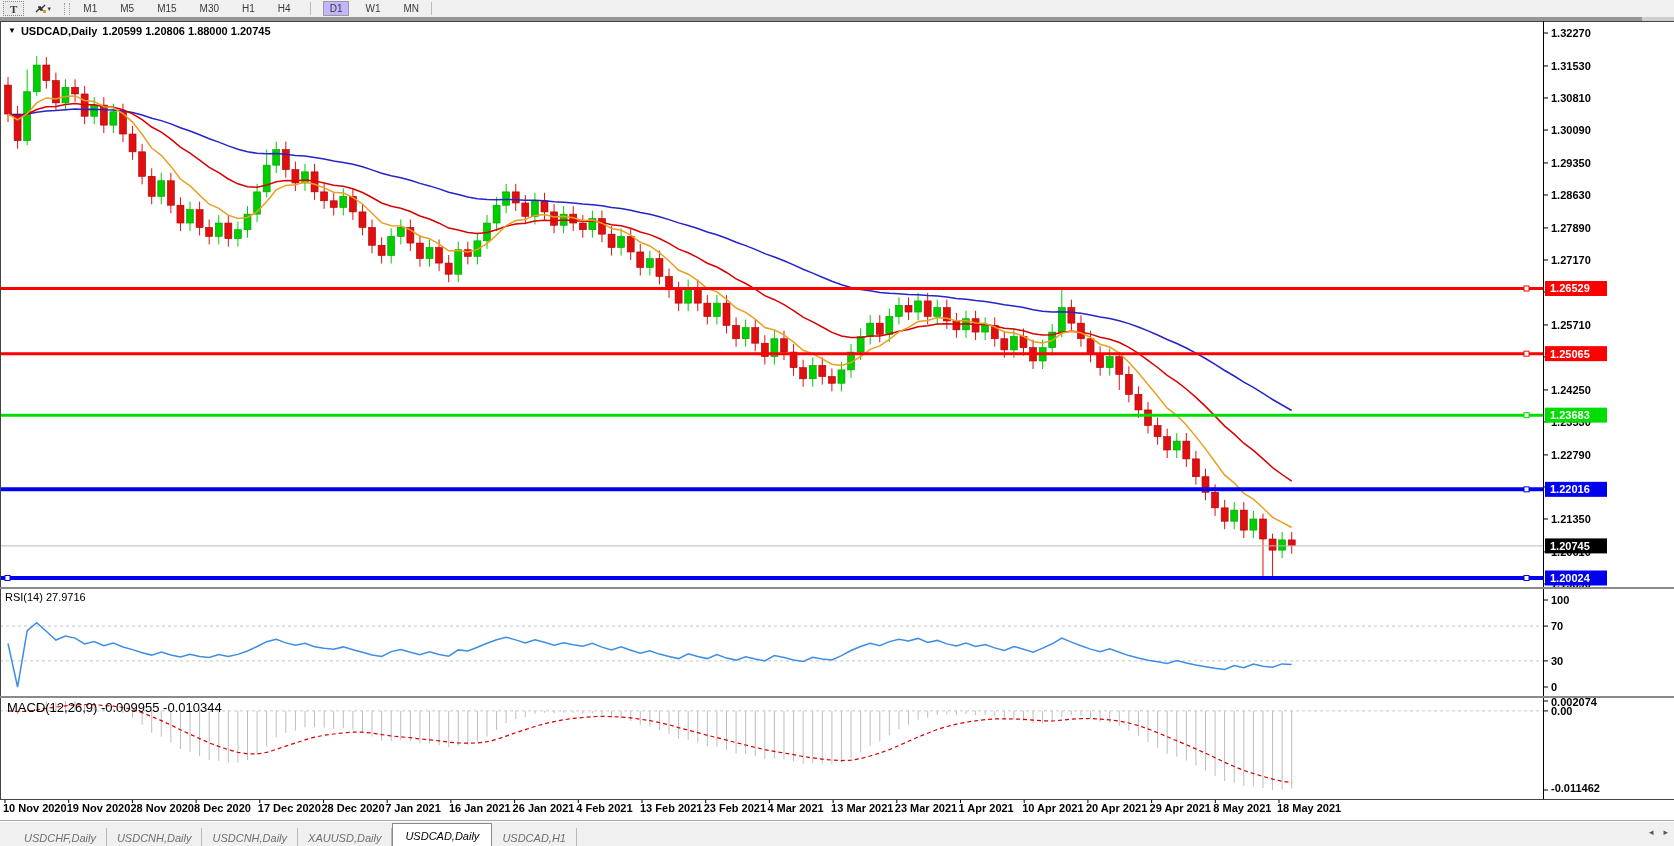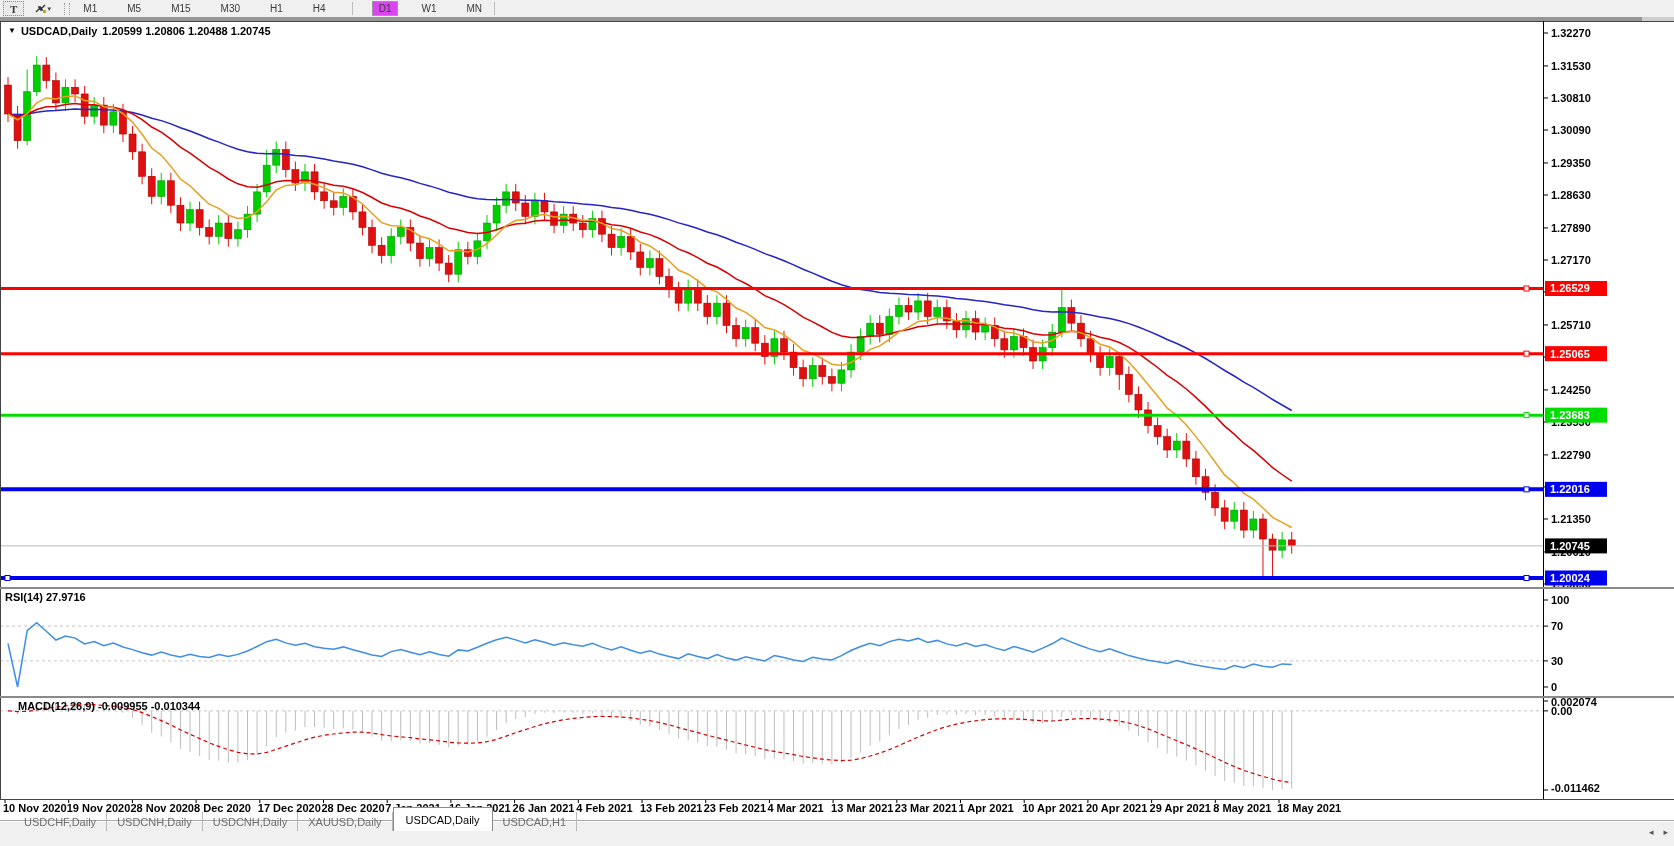--- a/index.html
+++ b/index.html
@@ -3,38 +3,38 @@
 <meta charset="utf-8">
 <style>
   html,body{margin:0;padding:0;background:#fff;}
   #app{position:relative;width:1674px;height:846px;overflow:hidden;background:#fff;
        font-family:"Liberation Sans",sans-serif;-webkit-font-smoothing:antialiased;}
   
   #toolbar{position:absolute;left:0;top:0;width:1674px;height:17px;background:#f0f0f0;
            display:flex;align-items:center;gap:2px;z-index:5;}
   .tbtn{height:15px;min-width:18px;padding:0 6px;font-size:10px;color:#3a3a3a;background:transparent;
         border:1px solid transparent;display:flex;align-items:center;justify-content:center;cursor:default;}
-  .tbtn.active{background:#d946ef;border:1px solid #9a9a9a;}
+  .tbtn.active{background:#c4b5fd;border:1px solid #9a9a9a;}
   #text-tool{font-family:"Liberation Serif",serif;font-size:11px;font-weight:700;border:1px dotted #8a8a8a;
              margin-left:3px;background:#eaeaea;}
   .grip{width:4px;height:12px;margin:0 4px;border-left:1px dotted #9a9a9a;border-right:1px dotted #9a9a9a;}
   .vsep{width:1px;height:13px;background:#bdbdbd;margin:0 3px;}
   
-  .ov{position:absolute;z-index:4;white-space:pre;font-weight:bold;}
+  .ov{position:absolute;z-index:4;white-space:pre;}
   #chart-title{left:8px;top:25px;font-size:11px;font-weight:700;color:#000;display:flex;align-items:center;gap:5px;}
   #chart-title .tri{font-size:8px;line-height:8px;}
   #rsi-label{left:5px;top:591px;font-size:11px;color:#000;}
-  #macd-label{left:18px;top:700px;font-size:11px;color:#000;}
+  #macd-label{left:7px;top:700px;font-size:13px;color:#000;}
   svg text{font-family:"Liberation Sans",sans-serif;font-size:11px;font-weight:700;fill:#000;}
   svg text.chiptxt{fill:#fff;}
   
   #tabbar{position:absolute;left:0;top:820px;width:1674px;height:26px;background:#f0f0f0;
           border-top:1px solid #a8a8a8;box-shadow:inset 0 1px 0 #fdfdfd;display:flex;align-items:flex-end;z-index:5;}
-  .tab{height:19px;padding:0 10px;margin-bottom:16px;display:flex;align-items:center;font-size:11px;color:#6e6e6e;
-       border-right:1px solid #b8b8b8;cursor:default;}
+  .tab{height:19px;padding:0 10px;margin-bottom:0;display:flex;align-items:center;font-size:11px;color:#6e6e6e;
+       border-right:1px solid #b8b8b8;cursor:default;font-style:italic;}
   .tab:first-child{margin-left:14px;}
   .tab.active{background:#fff;color:#000;height:23px;border:1px solid #8a8a8a;border-bottom:none;
               padding:0 12px;position:relative;top:0;}
   #tab-arrows{position:absolute;right:6px;top:6px;display:flex;gap:10px;color:#555;font-size:9px;}
   #tab-arrows span{cursor:default;}
 </style>
 </head>
 <body>
 
 <div id="app">
@@ -43,21 +43,21 @@
     <button id="text-tool" class="tbtn">T</button>
     <div class="tbtn" style="gap:1px;">
       <svg width="13" height="11">
         <path d="M2 9 L7 4 M7 4 l-3 0 M7 4 l0 3" stroke="#333" stroke-width="1.4" fill="none"></path>
         <path d="M11 2 L6 7 M6 7 l3 0 M6 7 l0 -3" stroke="#333" stroke-width="1.4" fill="none"></path>
         <rect x="9" y="7" width="3" height="3" fill="#c9a227"></rect>
       </svg>
       <span style="font-size:7px;color:#444;">▾</span>
     </div>
     <div class="grip"></div>
-    <div id="tf-buttons" style="display:flex;align-items:center;gap:16px;">
+    <div id="tf-buttons" style="display:flex;align-items:center;gap:9px;">
         <button class="tbtn">M1</button>
         <button class="tbtn">M5</button>
         <button class="tbtn">M15</button>
         <button class="tbtn">M30</button>
         <button class="tbtn">H1</button>
         <button class="tbtn">H4</button>
         <div class="vsep"></div>
         <button class="tbtn active">D1</button>
         <button class="tbtn">W1</button>
         <button class="tbtn">MN</button>
@@ -620,21 +620,21 @@
       <rect x="0" y="21" width="1" height="778" fill="#444"></rect>
       <rect x="1543" y="21" width="1" height="778" fill="#000"></rect>
       <rect x="0" y="587" width="1674" height="2" fill="#8a8a8a"></rect>
       <rect x="0" y="696" width="1674" height="2" fill="#8a8a8a"></rect>
       <rect x="0" y="799" width="1674" height="1" fill="#444"></rect>
     </svg>
 
   <div class="ov" id="chart-title">
     <span class="tri">▼</span>
     <span>USDCAD,Daily</span>
-    <span>1.20599 1.20806 1.20488 1.20745</span>
+    <span>1.20599 1.20806 1.88000 1.20745</span>
   </div>
   <div class="ov" id="rsi-label">RSI(14) 27.9716</div>
   <div class="ov" id="macd-label">MACD(12,26,9) -0.009955 -0.010344</div>
 
   <div id="tabbar">
     <div id="tabs" style="display:flex;align-items:flex-end;">
         <div class="tab">USDCHF,Daily</div>
         <div class="tab">USDCNH,Daily</div>
         <div class="tab">USDCNH,Daily</div>
         <div class="tab">XAUUSD,Daily</div>

